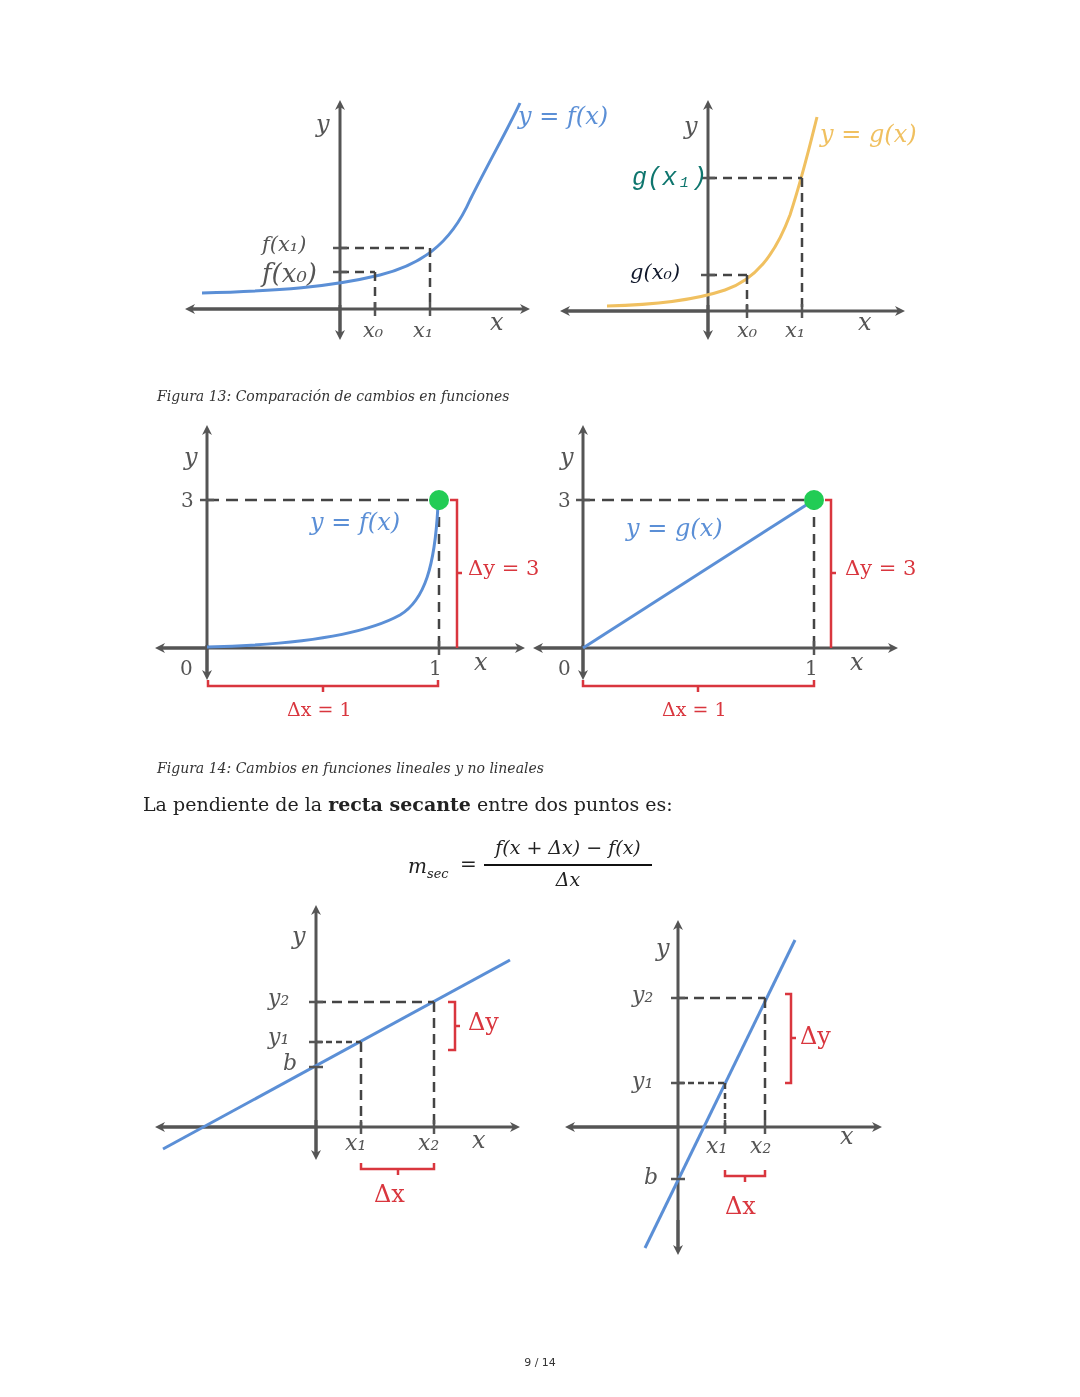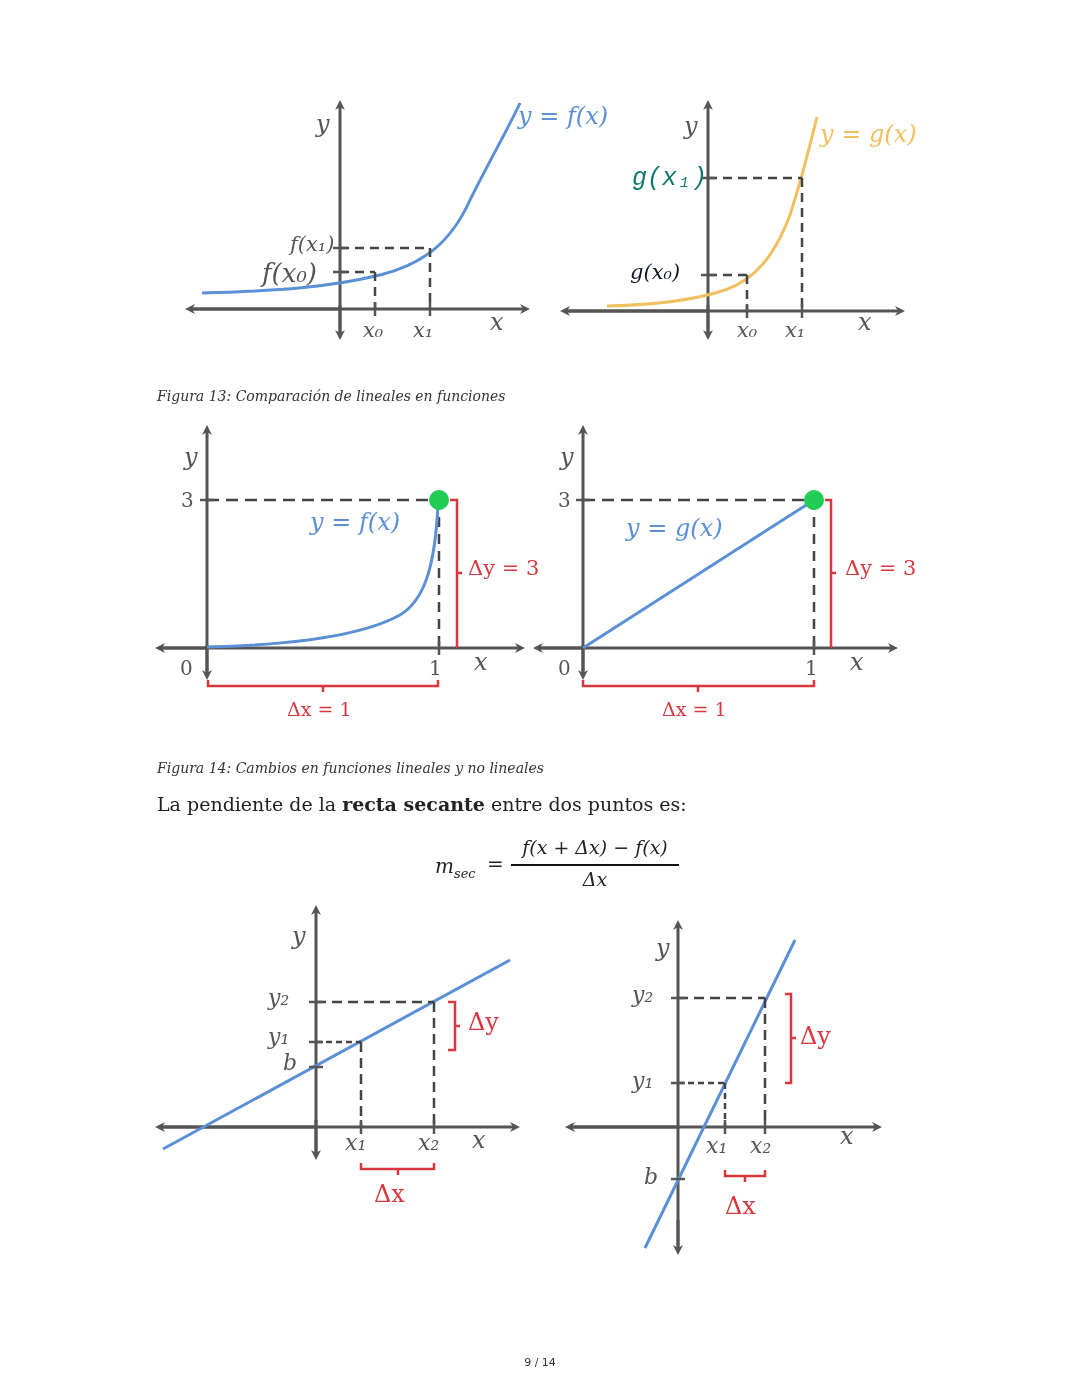--- a/index.html
+++ b/index.html
@@ -1,22 +1,22 @@
 <!DOCTYPE html>
 <html><head>
 <meta charset="utf-8">
 <style>
   html, body { margin: 0; padding: 0; background: #ffffff; }
   body { width: 1080px; height: 1397px; position: relative; overflow: hidden; font-family: "DejaVu Serif", serif; color: #222; }
   .abs { position: absolute; }
   svg { position: absolute; overflow: visible; }
   .caption { position: absolute; left: 157px; font-family: "DejaVu Serif", serif; font-style: italic; font-size: 14px; color: #333; }
-  .para { position: absolute; left: 157px; top: 793px; font-family: "DejaVu Serif", serif; font-size: 19px; color: #222; }
+  .para { position: absolute; left: 143px; top: 793px; font-family: "DejaVu Serif", serif; font-size: 19px; color: #222; }
   .para b { font-weight: bold; }
-  .formula { position: absolute; left: 435px; top: 836px; width: 260px; height: 60px; font-family: "DejaVu Serif", serif; }
+  .formula { position: absolute; left: 408px; top: 836px; width: 260px; height: 60px; font-family: "DejaVu Serif", serif; }
   .formula .lhs { position: absolute; left: 0; top: 18px; font-style: italic; font-size: 20px; }
   .formula .lhs sub { font-size: 13px; }
   .formula .eq { position: absolute; left: 52px; top: 16px; font-size: 20px; }
   .formula .num { position: absolute; left: 76px; top: 0; width: 168px; text-align: center; font-style: italic; font-size: 19px; }
   .formula .bar { position: absolute; left: 76px; top: 28px; width: 168px; height: 1.5px; background: #111; }
   .formula .den { position: absolute; left: 76px; top: 32px; width: 168px; text-align: center; font-style: italic; font-size: 19px; }
   .pageno { position: absolute; left: 0; width: 1080px; top: 1356px; text-align: center; font-family: "DejaVu Sans", sans-serif; font-size: 11px; color: #333; }
   .lbl { font-family: "DejaVu Serif", serif; font-style: italic; }
 </style>
 </head>
@@ -44,21 +44,21 @@
     <line x1="195" y1="177" x2="195" y2="214" stroke="#444" stroke-width="2.5" stroke-dasharray="9,6"></line>
 
     <line x1="195" y1="207" x2="195" y2="221" stroke="#555" stroke-width="2.5"></line>
     <line x1="250" y1="207" x2="250" y2="221" stroke="#555" stroke-width="2.5"></line>
     <line x1="153" y1="153" x2="167" y2="153" stroke="#555" stroke-width="2.5"></line>
     <line x1="153" y1="177" x2="167" y2="177" stroke="#555" stroke-width="2.5"></line>
   </svg>
   <div class="abs lbl" style="left:316px;top:110px;font-size:24px;color:#555;">y</div>
   <div class="abs lbl" style="left:490px;top:308px;font-size:24px;color:#555;">x</div>
   <div class="abs lbl" style="left:518px;top:102px;font-size:24px;color:#5b8fd6;">y = f(x)</div>
-  <div class="abs lbl" style="left:262px;top:232px;font-size:21px;color:#555;margin-left:28px;">f(x₁)</div>
+  <div class="abs lbl" style="left:262px;top:232px;font-size:21px;color:#555;">f(x₁)</div>
   <div class="abs lbl" style="left:262px;top:258px;font-size:26px;color:#555;">f(x₀)</div>
   <div class="abs lbl" style="left:363px;top:318px;font-size:21px;color:#555;">x₀</div>
   <div class="abs lbl" style="left:413px;top:318px;font-size:21px;color:#555;">x₁</div>
 
   <svg width="380" height="260" style="left:555px;top:95px;">
     <line x1="153" y1="240" x2="153" y2="10" stroke="#555" stroke-width="3" marker-end="url(#ah)"></line>
     <line x1="153" y1="210" x2="153" y2="240" stroke="#555" stroke-width="3" marker-end="url(#ah)"></line>
     <line x1="10" y1="216" x2="345" y2="216" stroke="#555" stroke-width="3" marker-end="url(#ah)"></line>
     <line x1="153" y1="216" x2="10" y2="216" stroke="#555" stroke-width="3" marker-end="url(#ah)"></line>
     <path d="M52,211 C100,210 140,205 170,195 C200,185 220,160 235,120 C248,80 255,50 262,22" fill="none" stroke="#f0c060" stroke-width="3"></path>
@@ -72,21 +72,21 @@
     <line x1="146" y1="180" x2="160" y2="180" stroke="#555" stroke-width="2.5"></line>
   </svg>
   <div class="abs lbl" style="left:684px;top:112px;font-size:24px;color:#555;">y</div>
   <div class="abs lbl" style="left:858px;top:308px;font-size:24px;color:#555;">x</div>
   <div class="abs lbl" style="left:820px;top:120px;font-size:24px;color:#f0c060;">y = g(x)</div>
   <div class="abs lbl" style="left:632px;top:164px;font-size:25px;color:#0f766e;font-family:Liberation Mono, monospace;">g(x₁)</div>
   <div class="abs lbl" style="left:630px;top:260px;font-size:21px;color:#0f172a;">g(x₀)</div>
   <div class="abs lbl" style="left:737px;top:318px;font-size:21px;color:#555;">x₀</div>
   <div class="abs lbl" style="left:785px;top:318px;font-size:21px;color:#555;">x₁</div>
 
-  <div class="caption" style="top:388px;">Figura 13: Comparación de lineales en funciones</div>
+  <div class="caption" style="top:388px;">Figura 13: Comparación de cambios en funciones</div>
 </div>
 
 <div>
 
   <svg width="380" height="300" style="left:160px;top:425px;">
     <line x1="47" y1="250" x2="47" y2="5" stroke="#555" stroke-width="3" marker-end="url(#ah)"></line>
     <line x1="47" y1="220" x2="47" y2="250" stroke="#555" stroke-width="3" marker-end="url(#ah)"></line>
     <line x1="0" y1="223" x2="360" y2="223" stroke="#555" stroke-width="3" marker-end="url(#ah)"></line>
     <line x1="47" y1="223" x2="0" y2="223" stroke="#555" stroke-width="3" marker-end="url(#ah)"></line>
     <line x1="47" y1="75" x2="278" y2="75" stroke="#444" stroke-width="2.5" stroke-dasharray="12,7"></line>

